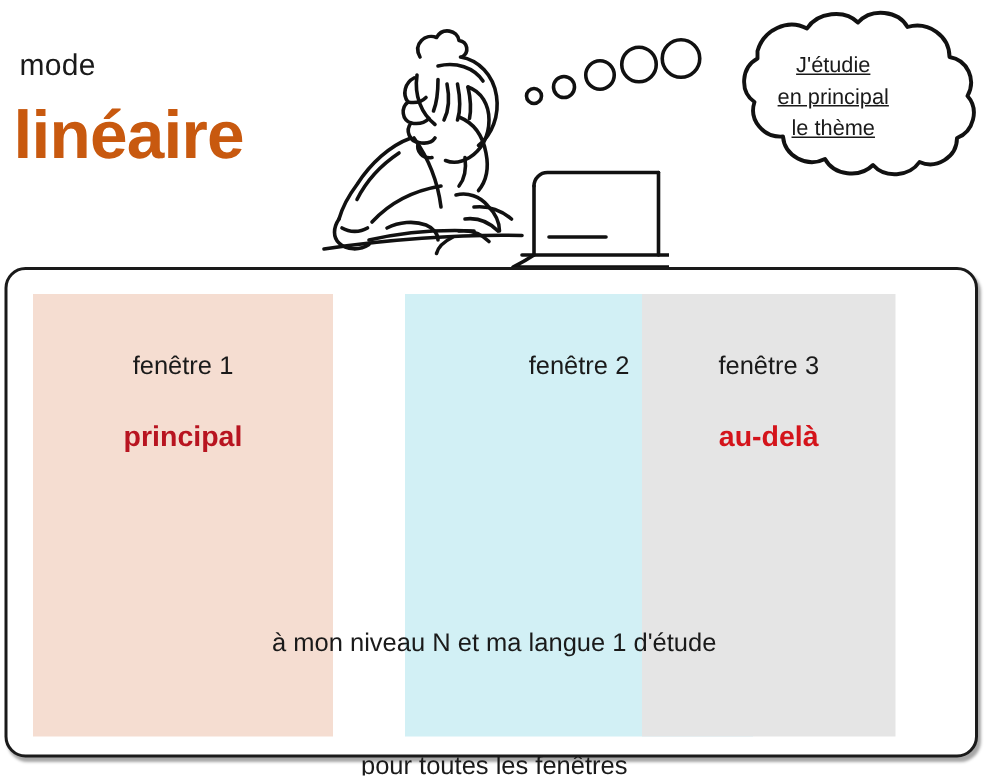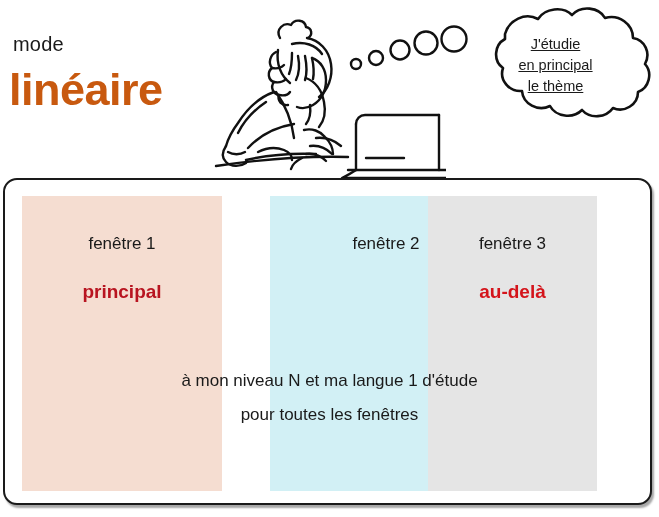--- a/index.html
+++ b/index.html
@@ -138,21 +138,21 @@
     position: absolute;
     left: 0;
     top: 184px;
     width: 649px;
     text-align: center;
     font-size: 17px;
     line-height: 34px;
     color: #1a1a1a;
     pointer-events: none;
   }
-  #footnote div { white-space: nowrap; }
+  #footnote div { white-space: nowrap; margin-top: 48px; }
 </style>
 </head>
 <body>
 
 <div id="header-zone">
 
   <div id="mode-label">mode</div>
   <div id="mode-value">linéaire</div>
 
   <div id="illustration">

